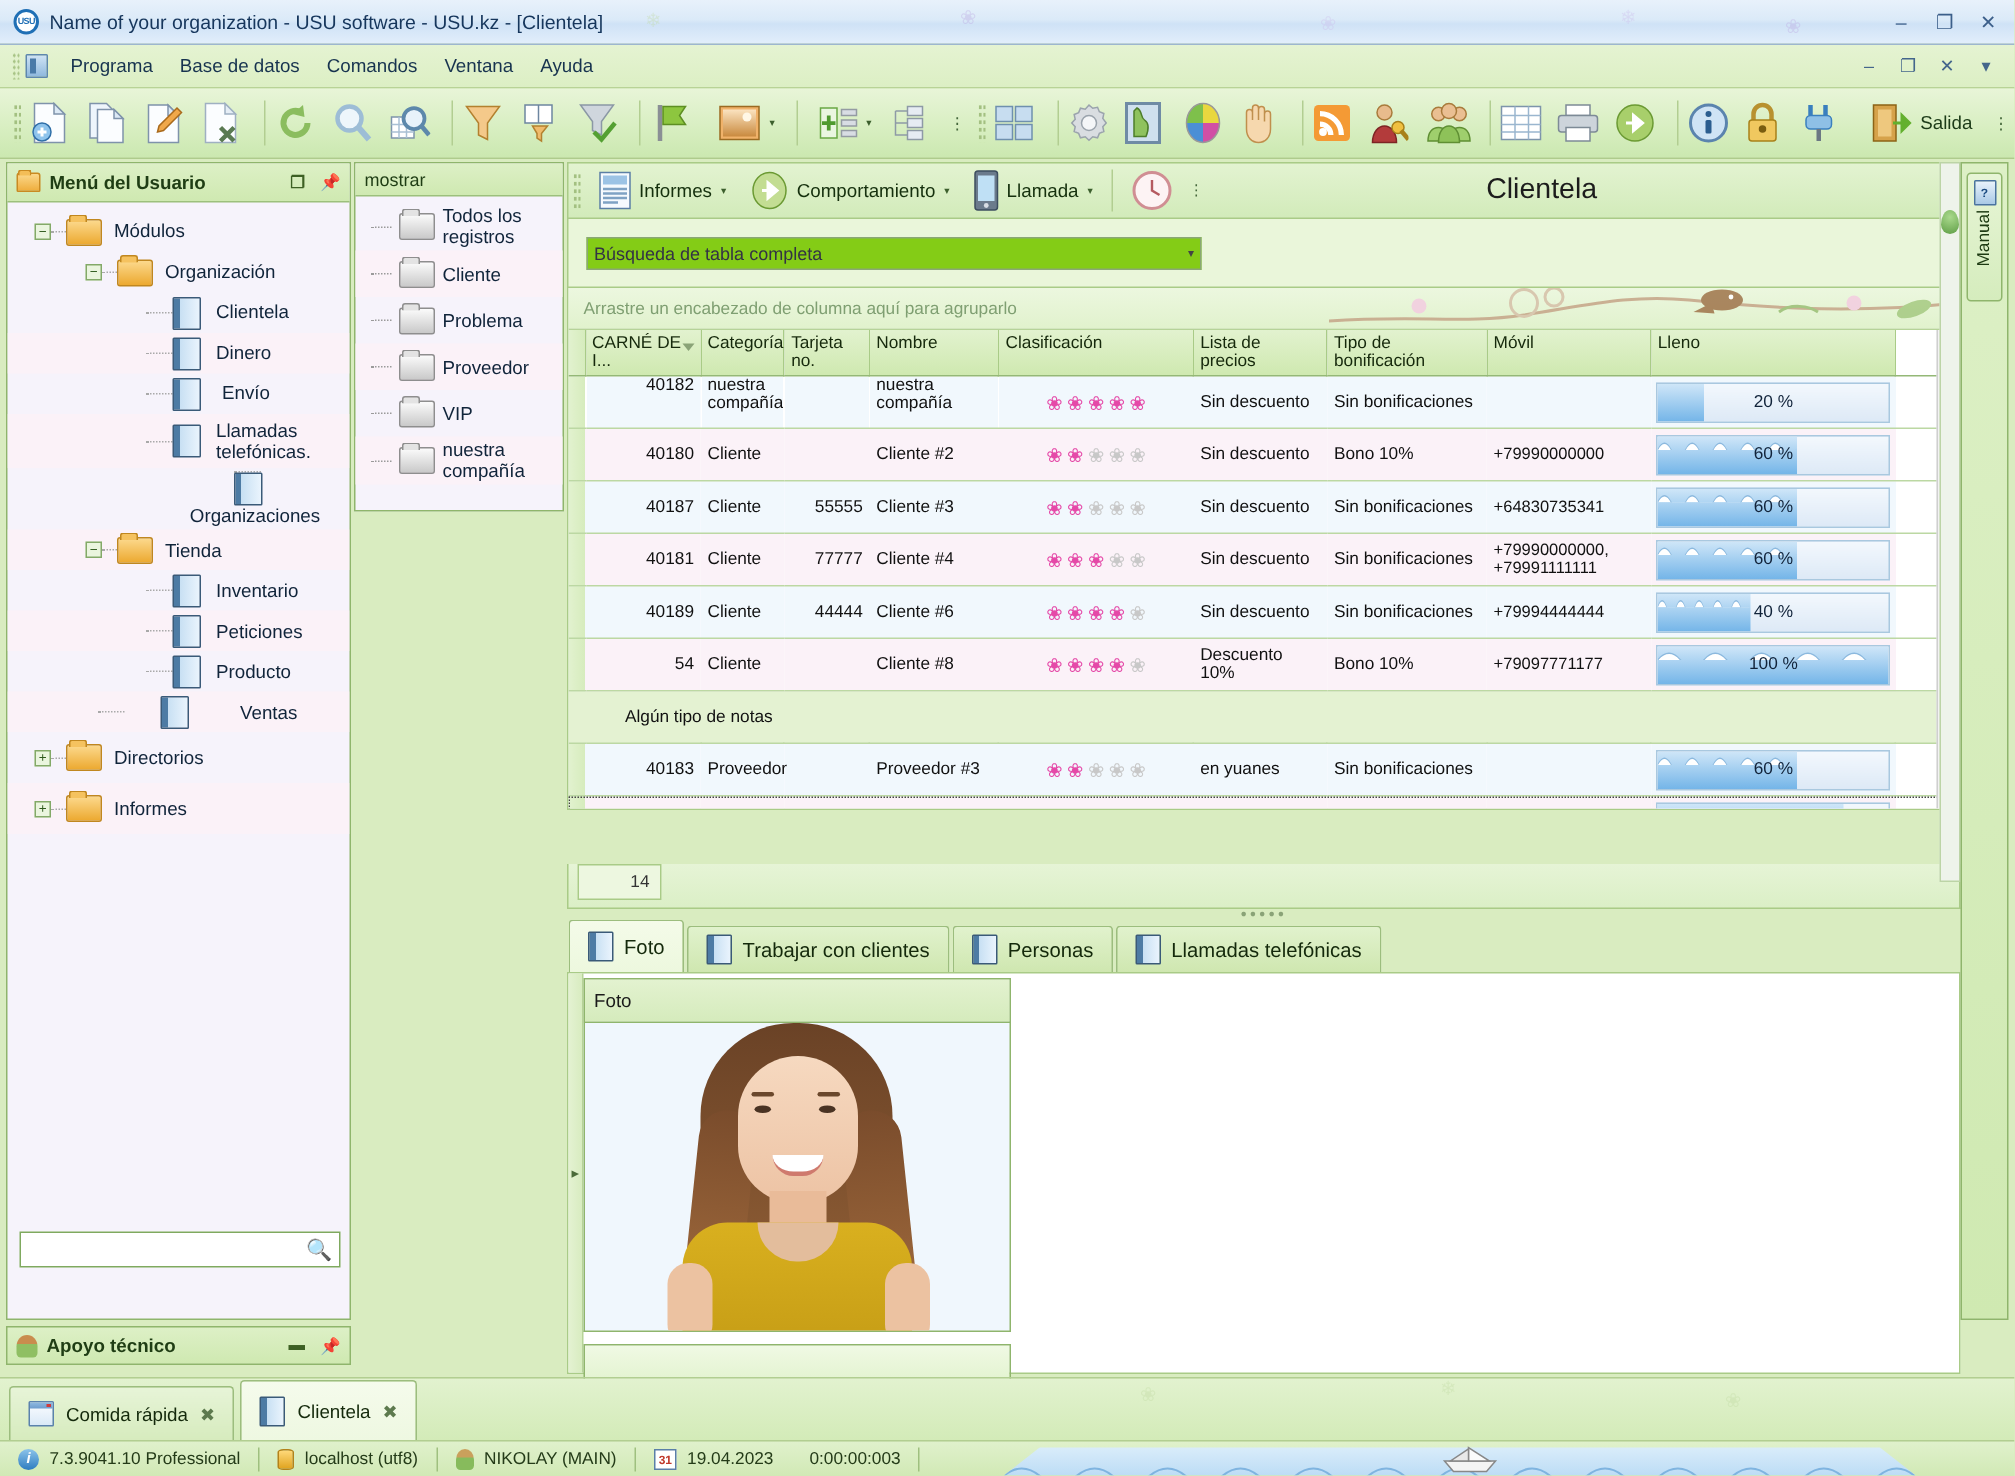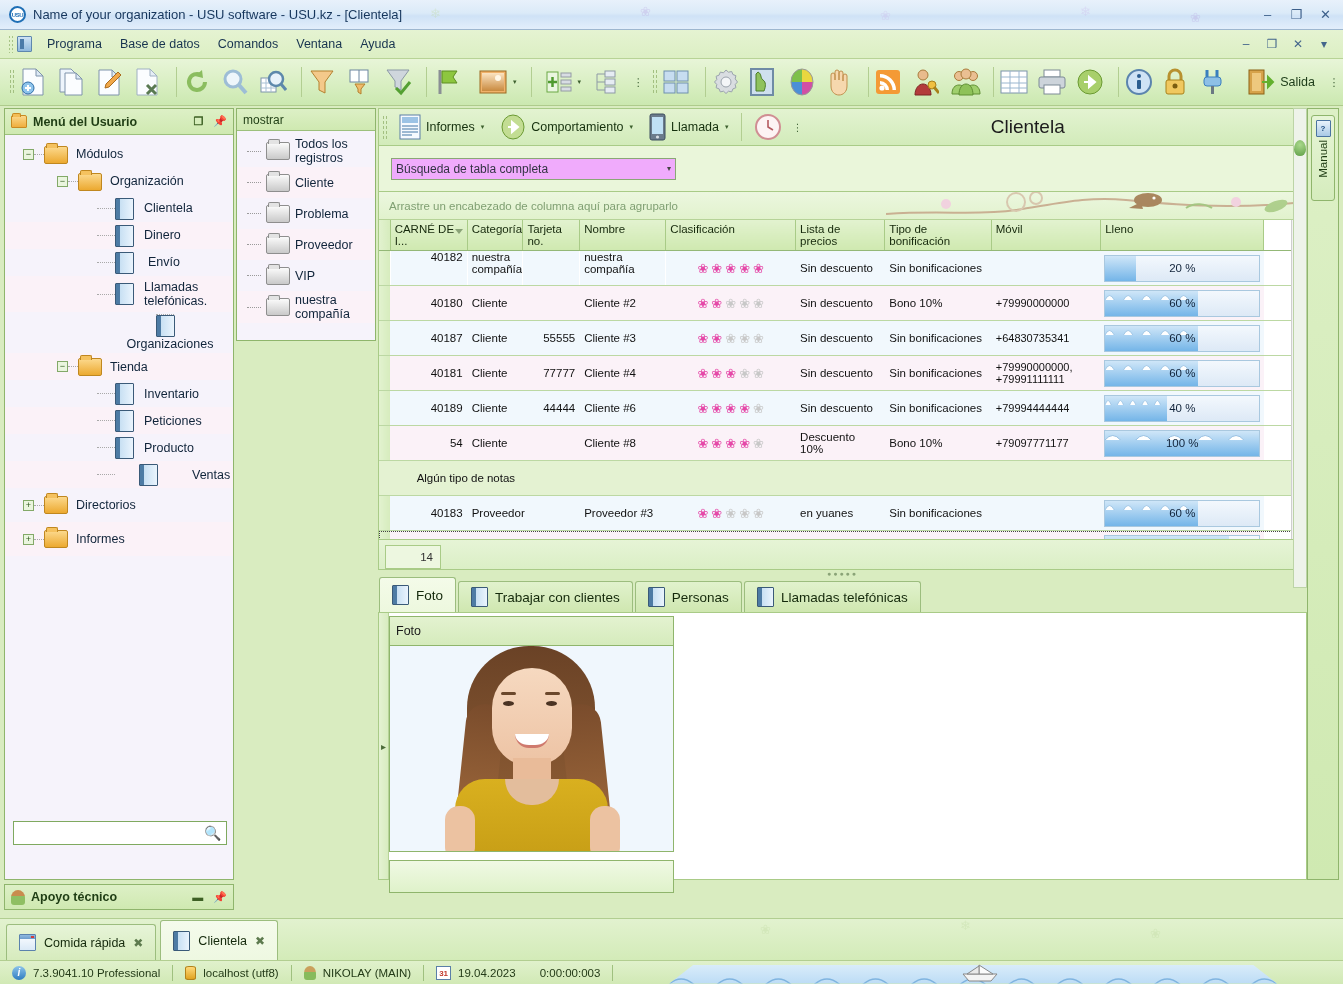--- a/index.html
+++ b/index.html
@@ -132,21 +132,21 @@
   .rbtn{display:flex;align-items:center;gap:5px;padding:0 7px;height:34px;cursor:default;
     border:1px solid transparent;border-radius:3px;}
   .rbtn .lbl{font-size:12.5px;color:#15300d;}
   .rsep{width:1px;height:28px;background:#b2ce91;margin:0 4px;}
   .doctitle{flex:1;text-align:center;font-size:19px;color:#1c1c1c;padding-right:40px;}
   .ribbon-ov{width:16px;height:34px;display:flex;align-items:center;justify-content:center;
     color:#44663a;font-size:10px;}
 
   .searchrow{height:46px;background:#eaf6da;border:1px solid #a9cb87;border-top:none;
     display:flex;align-items:center;padding-left:12px;}
-  .combo{width:285px;height:22px;background:#f0abfc;border:1px solid #8aa776;
+  .combo{width:410px;height:22px;background:#84cc16;border:1px solid #8aa776;
     display:flex;align-items:center;padding:0 4px;font-size:12px;color:#334;}
   .combo .c-arrow{margin-left:auto;font-size:8px;color:#444;}
 
   .gridwrap{position:relative;background:#fff;border:1px solid #a9cb87;border-top:none;
      height:348px;overflow:hidden;}
   .groupbar{height:28px;
     background:linear-gradient(to bottom,#ecf7df,#e1f2cd);
     border-bottom:1px solid #b6d398;
     display:flex;align-items:center;padding-left:10px;font-size:11.5px;color:#7f9f72;position:relative;overflow:hidden;}
   .deco-svg{position:absolute;right:0;top:-4px;pointer-events:none;opacity:.9;}
@@ -184,21 +184,21 @@
 
   .gridscroll{position:absolute;right:0;top:28px;bottom:0;width:15px;
     background:#f2f2f2;border-left:1px solid #cfcfcf;}
   .gs-thumb{position:absolute;left:2px;top:120px;width:11px;height:135px;border-radius:5px;
     background:linear-gradient(to right,#d6ecc3,#9dc87f);border:1px solid #7da45f;}
   .gs-up,.gs-dn{position:absolute;left:2px;width:11px;height:12px;color:#5c8a45;font-size:8px;
     display:flex;align-items:center;justify-content:center;}
   .gs-up{top:2px;} .gs-dn{bottom:2px;}
 
   .footerrow{height:30px;background:linear-gradient(to bottom,#e6f4d6,#dbefc6);
-    border:1px solid #a9cb87;border-top:none;display:flex;align-items:flex-end;padding-left:6px;}
+    border:1px solid #a9cb87;border-top:none;display:flex;align-items:flex-start;padding-left:6px;margin-top:36px;}
   .footcell{width:56px;height:24px;border:1px solid #a9cb87;background:#edf7e0;
     display:flex;align-items:center;justify-content:flex-end;padding-right:7px;
     font-size:11.5px;color:#333;}
 
   .splitdots{height:7px;display:flex;align-items:center;justify-content:center;
     color:#8aa377;font-size:7px;letter-spacing:2px;}
 
   .tabsrow{display:flex;align-items:flex-end;height:35px;padding-left:1px;}
   .dtab{display:flex;align-items:center;gap:7px;height:31px;padding:0 12px;
     border:1px solid #9cbd7e;border-bottom:none;border-radius:3px 3px 0 0;
@@ -645,21 +645,21 @@
       <div class="tnode alt" style="padding-left:92px;">
         <span class="dots" style="width:18px;"></span>
         <span class="book-ic"></span>
         <span class="lab" style="margin-left:10px;">Peticiones</span>
       </div>
       <div class="tnode" style="padding-left:92px;">
         <span class="dots" style="width:18px;"></span>
         <span class="book-ic"></span>
         <span class="lab" style="margin-left:10px;">Producto</span>
       </div>
-      <div class="tnode alt" style="padding-left:92px;gap:24px;">
+      <div class="tnode alt" style="padding-left:60px;gap:24px;">
         <span class="dots" style="width:18px;"></span>
         <span class="book-ic"></span>
         <span class="lab" style="margin-left:10px;">Ventas</span>
       </div>
 
       <div class="tnode" style="padding-left:18px;min-height:34px;">
         <span class="exp">+</span>
         <span class="dots" style="width:10px;"></span>
         <span class="folder-ic2"></span>
         <span class="lab" style="margin-left:8px;">Directorios</span>

